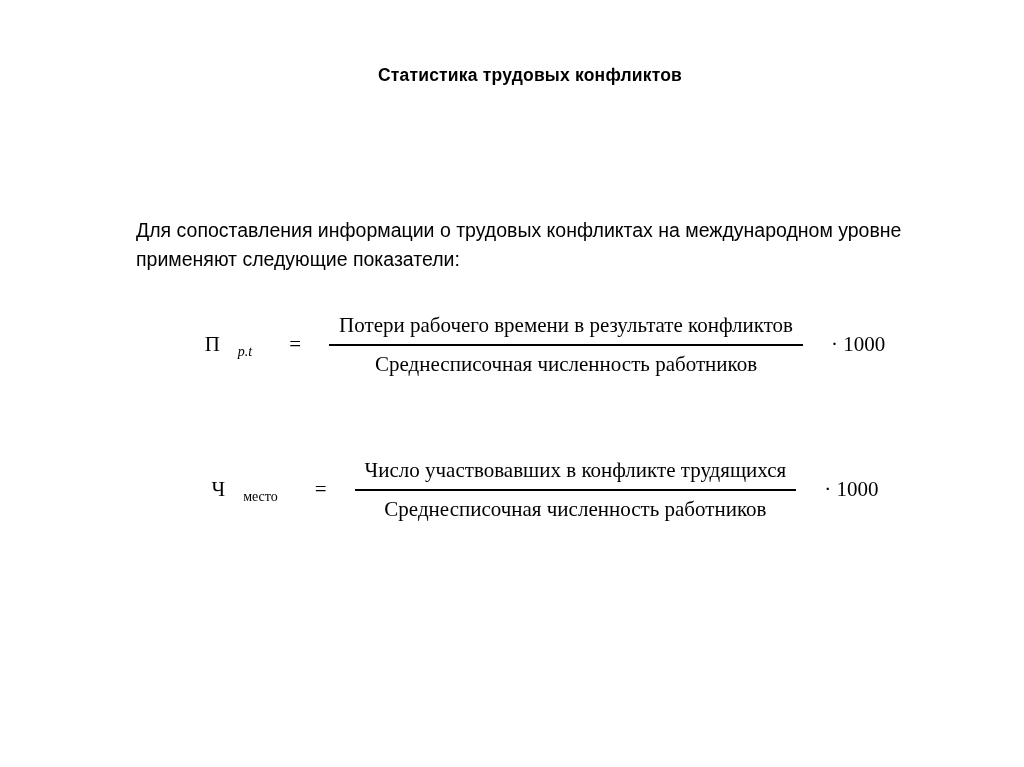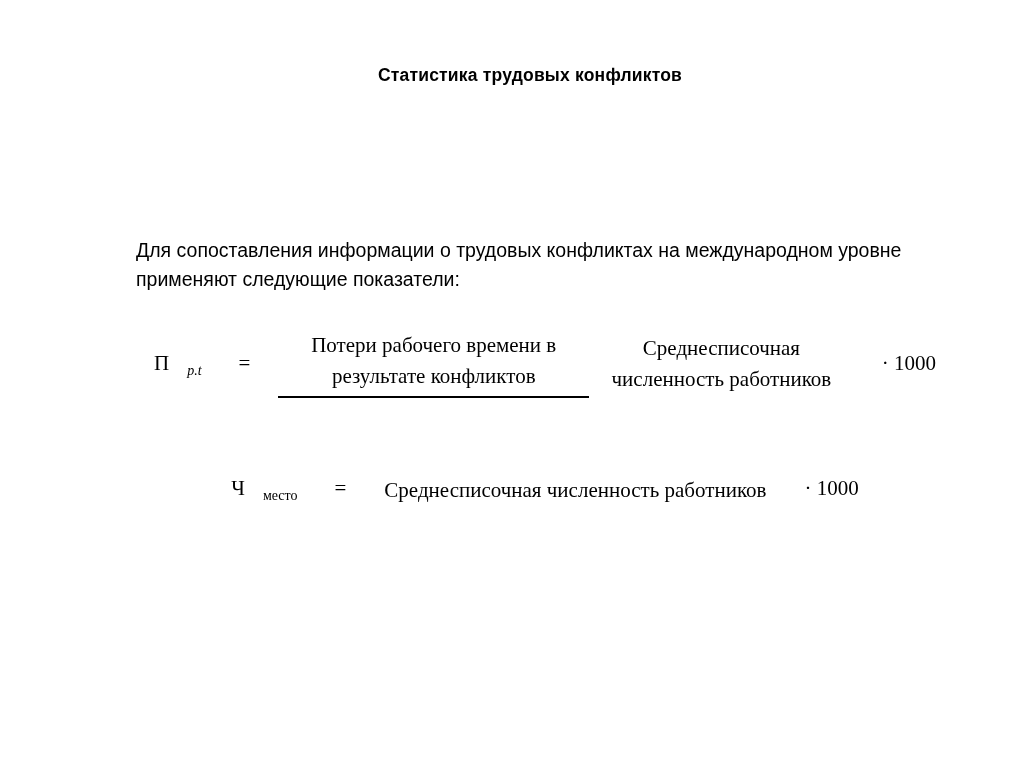--- a/index.html
+++ b/index.html
@@ -18,21 +18,21 @@
   }
   .slide-title {
     padding-top: 38px;
     text-align: center;
     font-size: 17.5px;
     font-weight: bold;
     letter-spacing: 0.2px;
   }
   .content {
     position: absolute;
-    top: 200px;
+    top: 180px;
     left: 100px;
     width: 845px;
     font-size: 19.5px;
     line-height: 1.5;
   }
   .para { margin: 0; }
   .spacer-sm { height: 10px; }
   .spacer-md { height: 14px; }
   .formula {
     display: flex;
@@ -49,21 +49,21 @@
     font-size: 14px;
     line-height: 0;
     font-family: Liberation Serif, serif;
   }
   .formula .var sub.ital { font-style: italic; }
   .formula .eq {
     margin: 0 10px;
   }
   .frac {
     display: inline-flex;
-    flex-direction: row;
+    flex-direction: column;
     text-align: center;
     vertical-align: middle;
   }
   .frac .num {
     border-bottom: 2px solid #000;
     padding: 0 10px 3px 10px;
   }
   .frac .den {
     padding: 3px 10px 0 10px;
   }
@@ -94,20 +94,21 @@
       <span class="mult">· 1000</span>
     </div>
 
     <div class="spacer-sm"></div>
 
 
     <div class="formula">
       <span class="var"><span>Ч</span><sub>место</sub></span>
       <span class="eq">=</span>
       <span class="frac">
+        <span class="num">Число участвовавших в конфликте трудящихся</span>
         <span class="den">Среднесписочная численность работников</span>
       </span>
       <span class="mult">· 1000</span>
     </div>
 
     <div class="spacer-md"></div>
 
 
   </div>
 </div>

